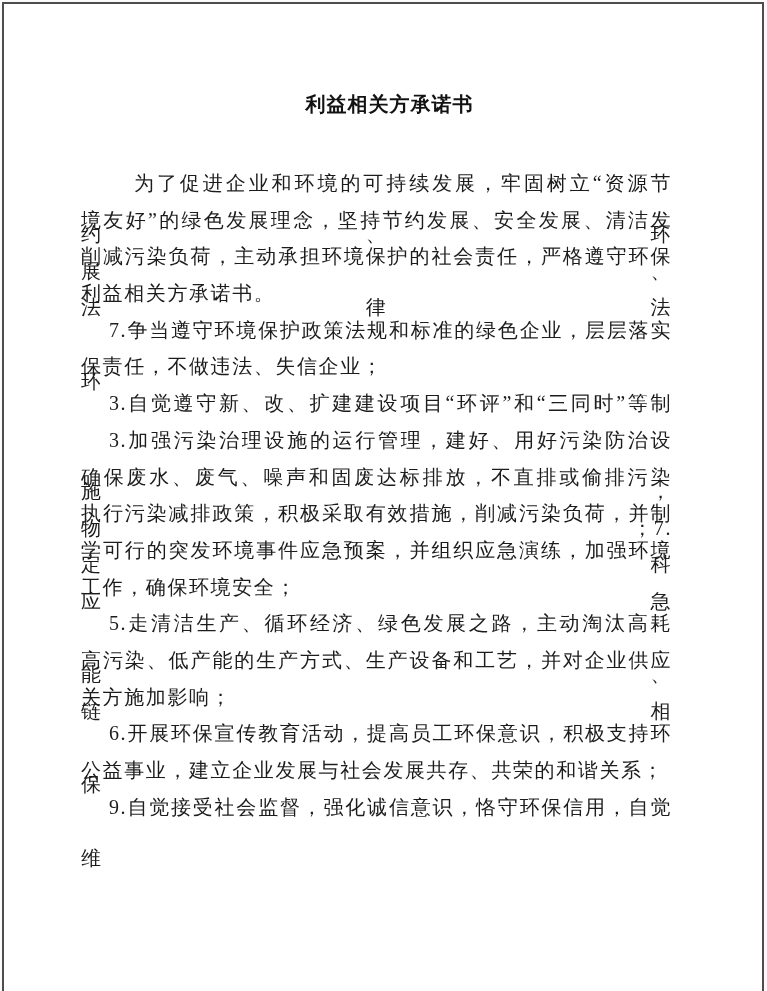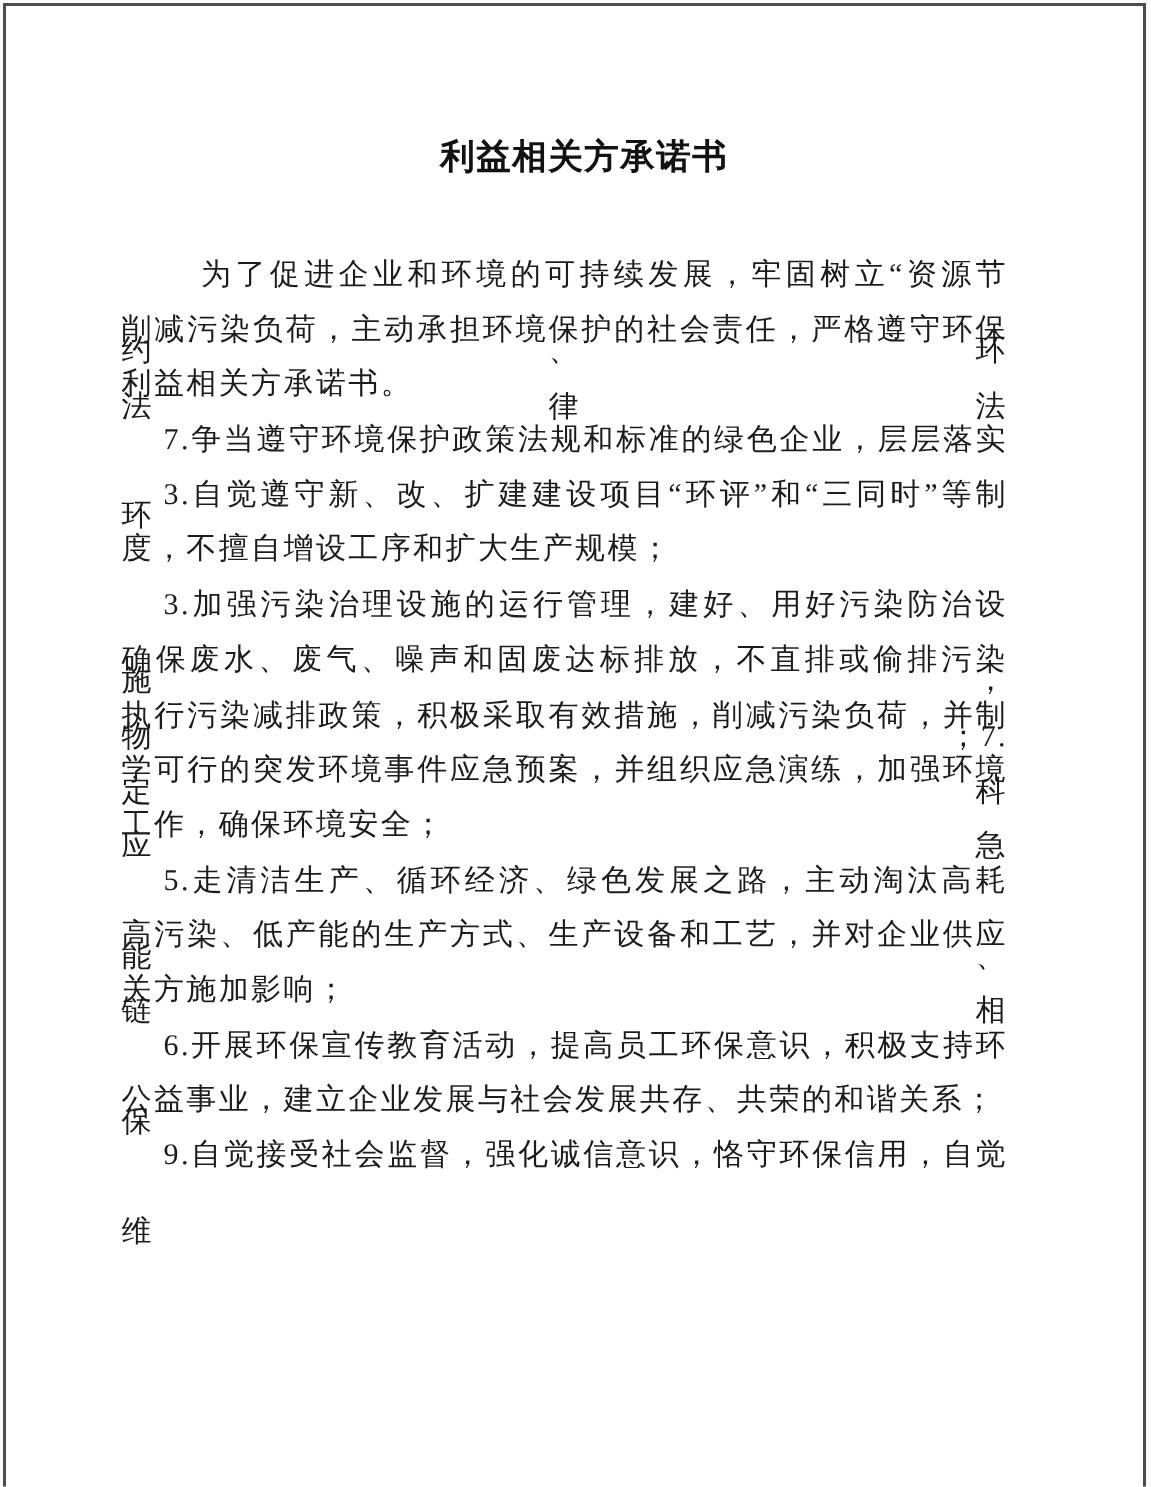--- a/index.html
+++ b/index.html
@@ -22,21 +22,21 @@
     border-bottom: none;
   }
   .content {
     margin-left: 77px;
     width: 591px;
   }
   .doc-title {
     margin: 86px 0 0 0;
     font-family: "Liberation Sans", sans-serif;
     font-weight: 700;
-    font-size: 23px;
+    font-size: 20px;
     line-height: 28px;
     letter-spacing: 1px;
     text-align: center;
     text-indent: 26px;
     color: #121212;
   }
   .body-text {
     margin-top: 40px;
     font-family: "Liberation Serif", serif;
   }
@@ -60,29 +60,30 @@
 </style>
 </head>
 <body>
 
 <div class="page">
   <div class="content">
     <h1 class="doc-title">利益相关方承诺书</h1>
     <div class="body-text">
         <div class="para">
           <div class="line fill first-intro">为了促进企业和环境的可持续发展，牢固树立“资源节约、环</div>
+          <div class="line fill">境友好”的绿色发展理念，坚持节约发展、安全发展、清洁发展、</div>
           <div class="line fill">削减污染负荷，主动承担环境保护的社会责任，严格遵守环保法律法</div>
           <div class="line">利益相关方承诺书。</div>
         </div>
         <div class="para">
           <div class="line fill first-item">7.争当遵守环境保护政策法规和标准的绿色企业，层层落实环</div>
+          <div class="line">保责任，不做违法、失信企业；</div>
         </div>
         <div class="para">
           <div class="line fill first-item">3.自觉遵守新、改、扩建建设项目“环评”和“三同时”等制</div>
-          <div class="line">度，不擅自增设工序和扩大生产规模；</div>
         </div>
         <div class="para">
           <div class="line fill first-item">3.加强污染治理设施的运行管理，建好、用好污染防治设施，</div>
           <div class="line fill">确保废水、废气、噪声和固废达标排放，不直排或偷排污染物；7.</div>
           <div class="line fill">执行污染减排政策，积极采取有效措施，削减污染负荷，并制定科</div>
           <div class="line fill">学可行的突发环境事件应急预案，并组织应急演练，加强环境应急</div>
           <div class="line">工作，确保环境安全；</div>
         </div>
         <div class="para">
           <div class="line fill first-item">5.走清洁生产、循环经济、绿色发展之路，主动淘汰高耗能、</div>

